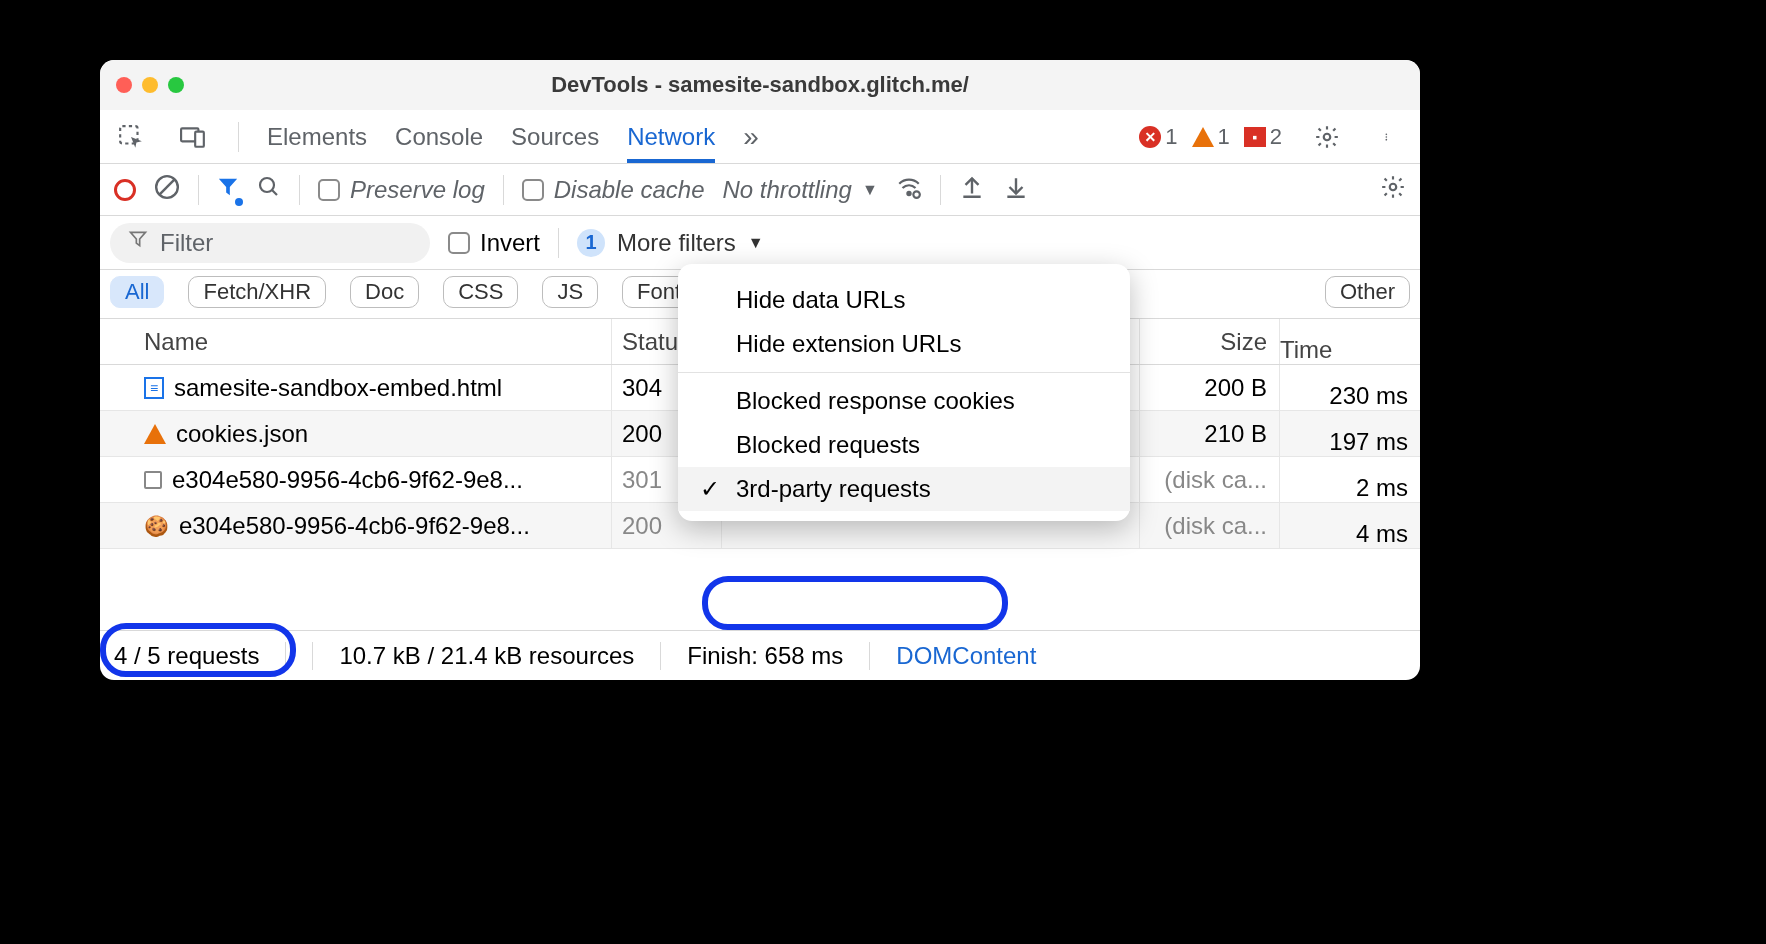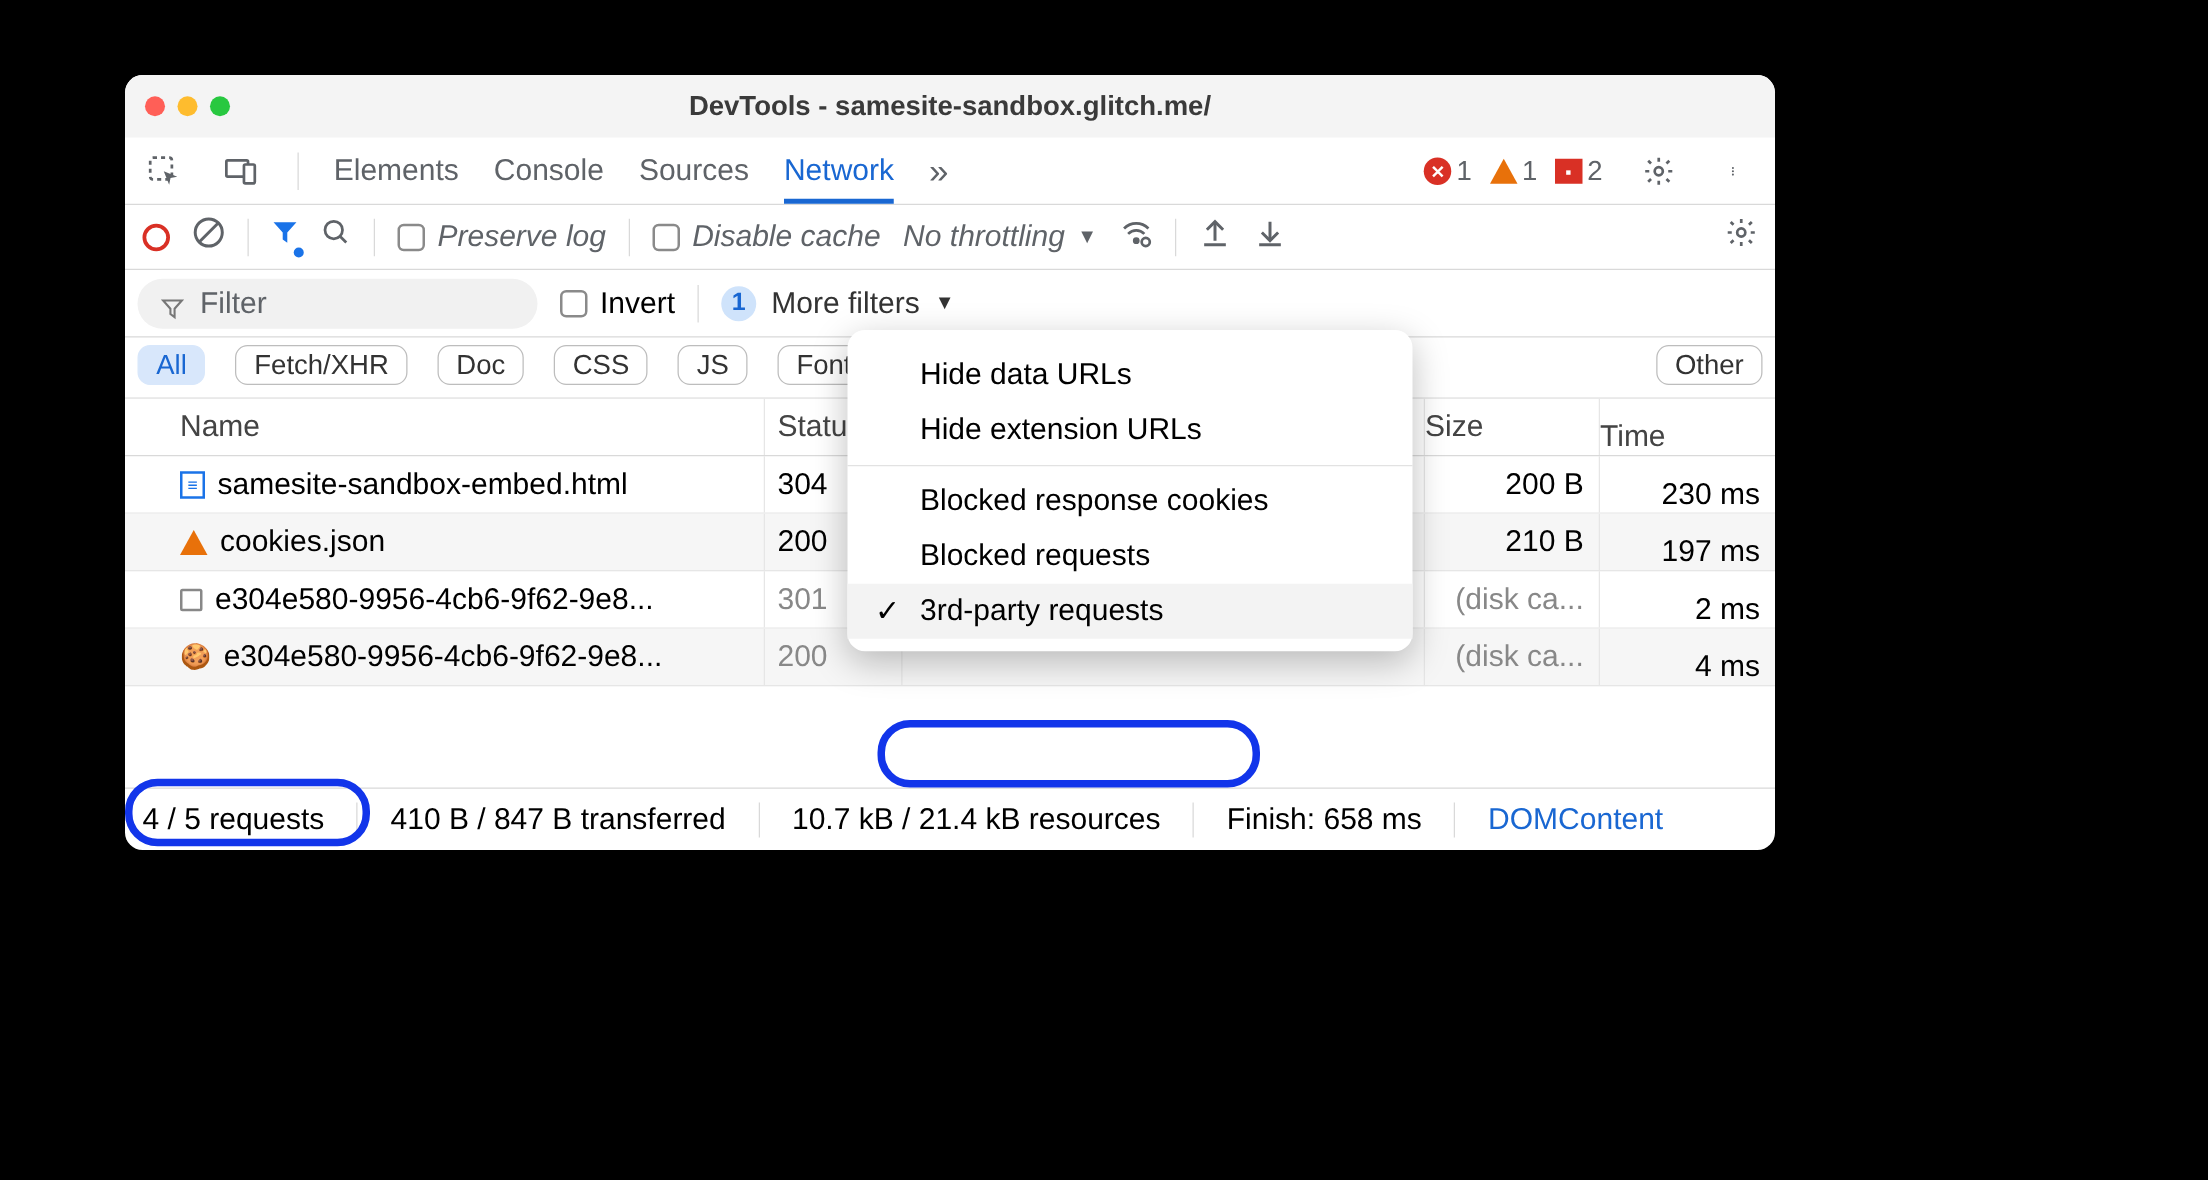--- a/index.html
+++ b/index.html
@@ -113,21 +113,21 @@
   
   .filterrow {
     height: 54px;
     display:flex;
     align-items:center;
     padding: 0 10px;
     gap: 18px;
     border-bottom: 1px solid #d9d9d9;
   }
   .filterbox {
-    display:flex;align-items:flex-end;gap:12px;
+    display:flex;align-items:flex-start;gap:12px;
     background:#f1f1f1;
     border-radius: 20px;
     padding: 6px 18px;
     height: 40px;
     width: 320px;
     color:#5f6368;
     font-size:24px;
   }
   .more-filters { display:flex; align-items:center; gap:12px; font-size:24px; color:#333; }
   .more-filters .badge { background:#cfe3fb; color:#1967d2; border-radius:50%; width:28px; height:28px; display:flex; align-items:center; justify-content:center; font-weight:700; font-size:20px; }
@@ -383,21 +383,21 @@
     <div class="chip">Im</div>
     <div style="flex:1"></div>
     <div class="chip">Other</div>
   </div>
 
   <div class="table">
     <div class="thead">
       <div class="col-name">Name</div>
       <div class="col-status">Status</div>
       <div class="col-gap"></div>
-      <div class="col-size" style="justify-content:flex-start;">
+      <div class="col-size" style="justify-content:flex-end;">
           <span>Size</span>
         </div>
       <div class="col-time" style="justify-content:flex-start;">
           <span>Time</span>
         </div>
     </div>
 
     <div class="trow">
       <div class="col-name">
         <span class="file-doc">≡</span>
@@ -440,21 +440,20 @@
       <div class="col-gap"></div>
       <div class="col-size">(disk ca...</div>
       <div class="col-time">4 ms</div>
     </div>
     <div style="flex:1"></div>
   </div>
 
   <div class="statusbar">
     <span>4 / 5 requests</span>
     <div class="vsep2"></div>
-    <span>410 B / 847 B transferred</span>
     <div class="vsep2"></div>
     <span>10.7 kB / 21.4 kB resources</span>
     <div class="vsep2"></div>
     <span>Finish: 658 ms</span>
     <div class="vsep2"></div>
     <span class="dom">DOMContent</span>
   </div>
 
   <div class="dropdown">
     <div class="ditem">

